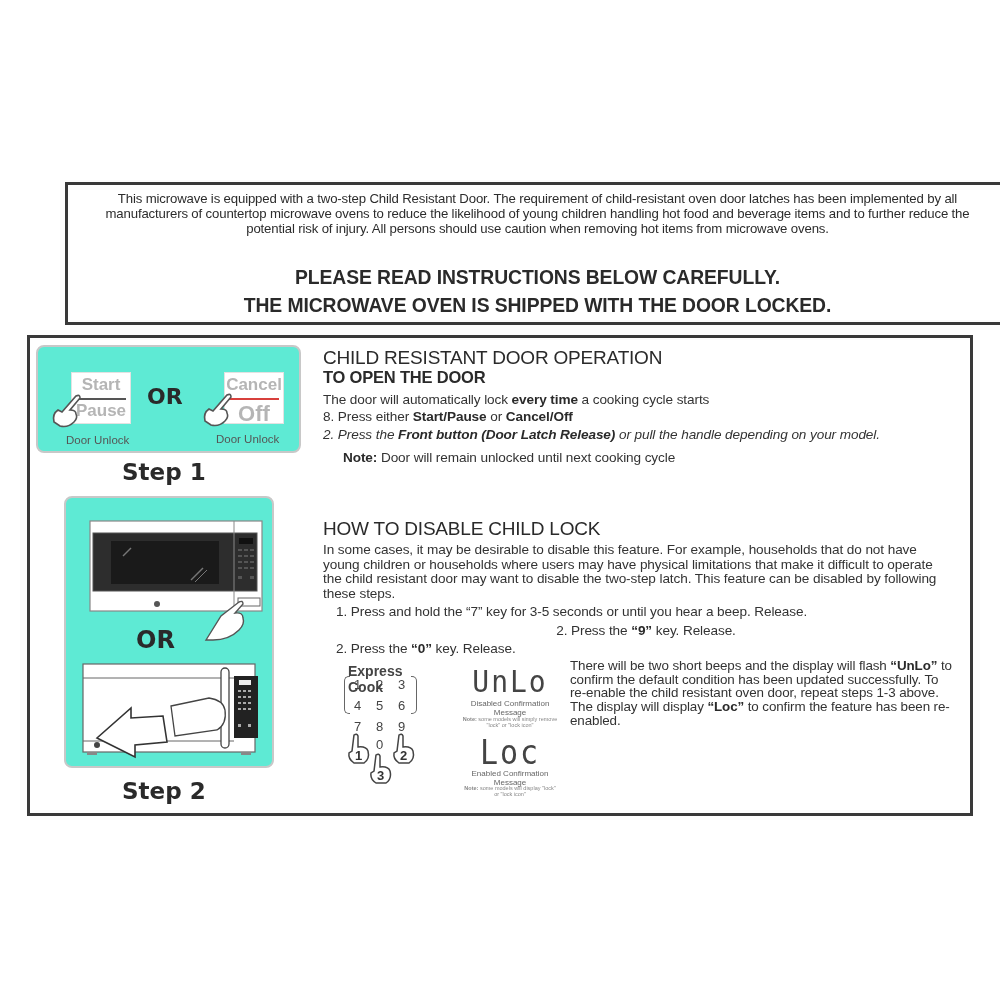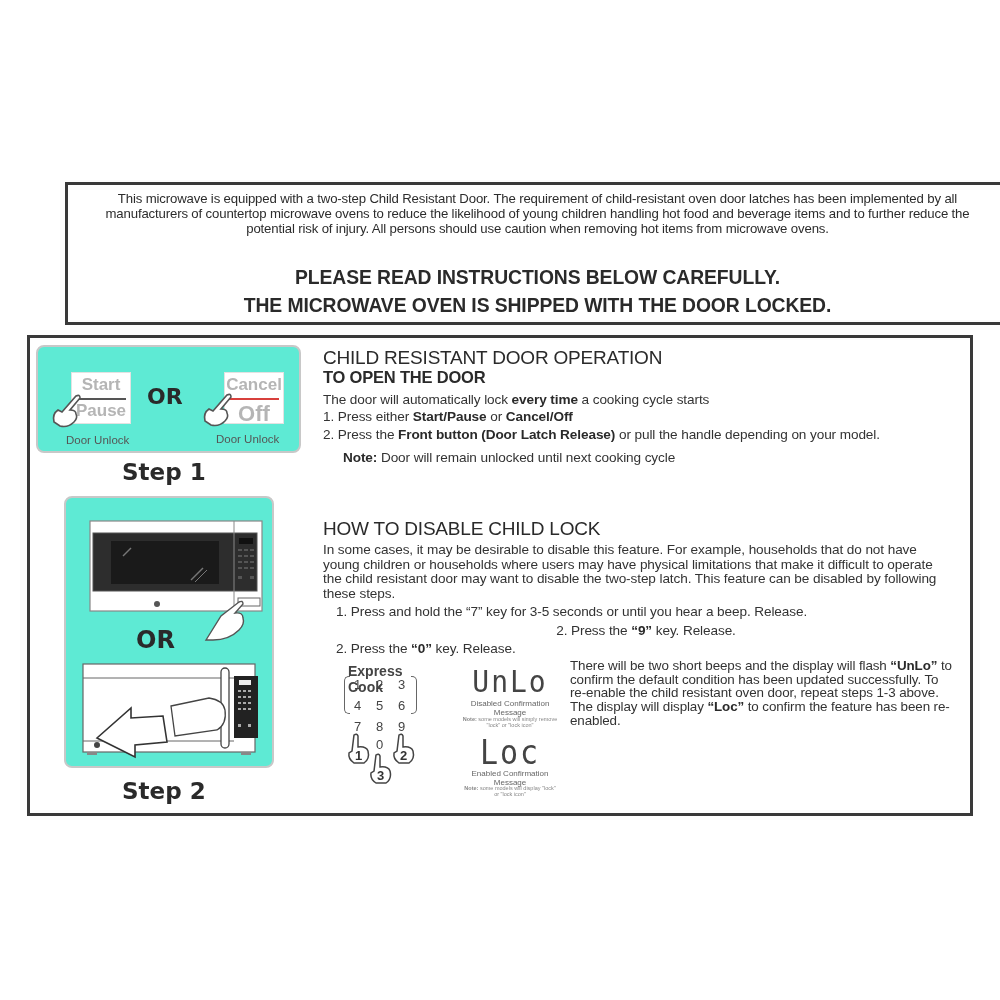--- a/index.html
+++ b/index.html
@@ -65,21 +65,21 @@
   .rc { position: absolute; left: 293px; right: 16px; color: #333; }
   .h1 { font-family: "Liberation Sans", sans-serif; font-size: 19px; color: #2a2a2a; letter-spacing: -0.2px; }
   .h2 { font-family: "Liberation Sans", sans-serif; font-size: 16.5px; font-weight: bold; color: #2a2a2a; letter-spacing: -0.2px; }
   .p { font-family: "Liberation Sans", sans-serif; font-size: 13.6px; line-height: 15px; color: #333; letter-spacing: -0.1px; }
   .p b { color: #2a2a2a; }
 
   #sec1-title { top: 9px; }
   #sec1-sub { top: 30px; }
   #sec1-line0 { top: 54px; }
   #sec1-line1 { top: 71px; }
-  #sec1-line2 { top: 89px; }
+  #sec1-line2 { top: 89px; font-style: italic; }
   #sec1-note { top: 112px; left: 313px; }
 
   #sec2-title { top: 180px; font-size: 19px; }
   #sec2-para { top: 205px; line-height: 14.5px; }
   #sec2-s1 { top: 266px; left: 306px; }
   #sec2-s2 { top: 285px; left: 308px; text-align: center; }
   #sec2-s3 { top: 303px; left: 306px; }
 
   #keypad { position: absolute; left: 308px; top: 325px; width: 90px; height: 130px; }
   .kp-title { position: absolute; left: 10px; top: 0; font-size: 14px; font-weight: bold; color: #444; font-family: "Liberation Sans", sans-serif; }
@@ -196,21 +196,21 @@
     </svg>
   </div>
   <div class="step-label" id="step2-label">Step 2</div>
 
   <div class="rc h1" id="sec1-title">CHILD RESISTANT DOOR OPERATION</div>
   <div class="rc h2" id="sec1-sub">TO OPEN THE DOOR</div>
   <div class="rc p" id="sec1-line0">
     <span>The door will automatically lock </span><b>every time</b><span> a cooking cycle starts</span>
   </div>
   <div class="rc p" id="sec1-line1">
-    <span>1. Press either </span><b>Start/Pause</b><span> or </span><b>Cancel/Off</b>
+    <span>8. Press either </span><b>Start/Pause</b><span> or </span><b>Cancel/Off</b>
   </div>
   <div class="rc p" id="sec1-line2">
     <span>2. Press the </span><b>Front button (Door Latch Release)</b><span> or pull the handle depending on your model.</span>
   </div>
   <div class="rc p" id="sec1-note">
     <b>Note:</b><span> Door will remain unlocked until next cooking cycle</span>
   </div>
 
   <div class="rc h1" id="sec2-title">HOW TO DISABLE CHILD LOCK</div>
   <div class="rc p" id="sec2-para">In some cases, it may be desirable to disable this feature. For example, households that do not have young children or households where users may have physical limitations that make it difficult to operate the child resistant door may want to disable the two-step latch. This feature can be disabled by following these steps.</div>

